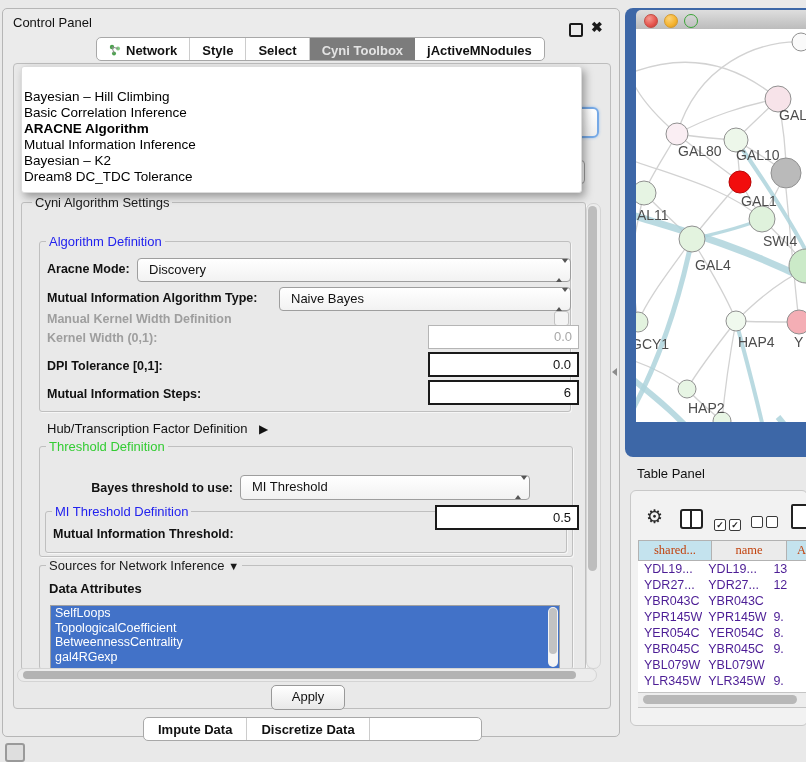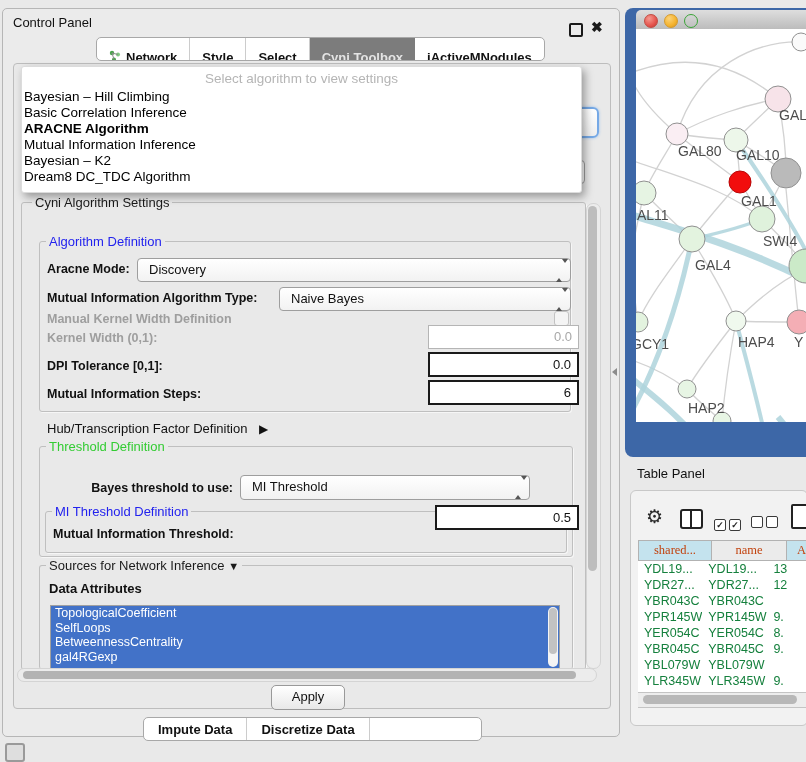--- a/index.html
+++ b/index.html
@@ -9,21 +9,21 @@
   
   #cp{position:absolute;left:2px;top:8px;width:616px;height:727px;background:#ebebeb;
       border:1px solid #b6b6b6;border-radius:5px;}
   #cp-title{position:absolute;left:10px;top:6px;font-size:13px;color:#111;}
   #cp-float{position:absolute;left:566px;top:14px;width:10px;height:10px;border:2px solid #1a1a1a;border-radius:2px;background:#ebebeb;}
   #cp-close{position:absolute;left:588px;top:10px;font-size:14px;font-weight:bold;color:#1a1a1a;}
 
   
   #tabbar{position:absolute;left:93px;top:28px;height:22px;display:flex;align-items:stretch;
           background:#fff;border:1px solid #a8a8a8;border-radius:5px;overflow:hidden;}
-  .tab{display:flex;padding:12px 12px;font-size:13px;font-weight:bold;color:#111;border-right:1px solid #ccc;}
+  .tab{display:flex;align-items:center;padding:12px 12px;font-size:13px;font-weight:bold;color:#111;border-right:1px solid #ccc;}
   .tab:last-child{border-right:none;}
   .tab.sel{background:#7c7c7c;color:#e4e4e4;border-right:none;}
   .tabicon{margin-right:5px;display:inline-flex;}
 
   
   #content{position:absolute;left:10px;top:54px;width:596px;height:644px;background:#e9e9e9;
            border:1px solid #bdbdbd;border-radius:4px;}
 
   
   .group{position:absolute;border:1px solid #bfbfbf;border-radius:3px;box-shadow:1px 1px 0 rgba(255,255,255,.6);}
@@ -99,21 +99,21 @@
   #tp-checked{position:absolute;left:714px;top:514px;}
   #tp-unchecked{position:absolute;left:751px;top:514px;}
   #tp-doc{position:absolute;left:791px;top:504px;width:18px;height:21px;border:2px solid #222;border-radius:2px 6px 2px 2px;background:#fff;}
 
   #tbl-header{position:absolute;left:638px;top:540px;height:21px;display:flex;}
   .th{box-sizing:border-box;border:1px solid #b2b2b2;border-left:none;font-size:12.5px;color:#c2410c;
       display:flex;align-items:center;justify-content:center;background:#ebebeb;font-family:Liberation Serif, serif;}
   .th:first-child{border-left:1px solid #b2b2b2;}
   .th.hl{background:#c4e3ee;}
   #tbl-body{position:absolute;left:638px;top:561px;width:168px;height:131px;background:#fff;overflow:hidden;}
-  .trow{display:flex;height:16px;line-height:16px;font-size:12.5px;color:#15803d;}
+  .trow{display:flex;height:16px;line-height:16px;font-size:12.5px;color:#4c1d95;}
   .td{box-sizing:border-box;padding-left:6px;white-space:nowrap;overflow:hidden;}
   #tbl-hscroll{position:absolute;left:638px;top:692px;width:168px;height:14px;background:#ededed;border-top:1px solid #c4c4c4;border-bottom:1px solid #c4c4c4;}
   #tbl-hthumb{position:absolute;left:5px;top:2px;width:154px;height:9px;background:#b8b8b8;border-radius:5px;}
 
   #bl-icon{position:absolute;left:5px;top:743px;width:16px;height:15px;border:2px solid #9a9a9a;border-radius:3px;background:#dedede;}
 
   svg text{font-family:"Liberation Sans",sans-serif;}
 </style>
 </head>
 <body>
@@ -208,22 +208,22 @@
     <div class="lbl" style="left:50px;top:518px;">Mutual Information Threshold:</div>
     <div class="field strong" style="left:432px;top:496px;width:140px;height:21px;">
       <span class="fv">0.5</span>
     </div>
 
     <div class="group" style="left:36px;top:556px;width:532px;height:103px;border-bottom:none;">
       <span class="gtitle" style="left:6px;"><span>Sources for Network Inference</span> <span style="font-size:11px;">▼</span></span>
     </div>
     <div class="lbl" style="left:38px;top:572px;font-size:13px;margin-left:8px;">Data Attributes</div>
     <div id="attr-list">
+      <div class="attr-item">SelfLoops</div>
       <div class="attr-item">TopologicalCoefficient</div>
-      <div class="attr-item">SelfLoops</div>
       <div class="attr-item">BetweennessCentrality</div>
       <div class="attr-item">gal4RGexp</div>
       <div class="attr-item"></div>
       <div class="sbtrack" style="right:1px;top:1px;width:10px;height:60px;border:none;background:#f4f4f4;">
         <div class="sbthumb" style="left:1px;top:1px;width:8px;height:46px;background:#c2c2c2;"></div>
       </div>
     </div>
 
     <div class="sbtrack" style="left:583px;top:194px;width:13px;height:464px;">
       <div class="sbthumb" style="left:1px;top:2px;width:9px;height:365px;"></div>
@@ -240,27 +240,26 @@
         </div>
       <div class="btab">
           <span>Discretize Data</span>
         </div>
       <div class="btab sel">
           <span>Infer Network</span>
         </div>
     </div>
 
     <div id="dropdown">
-      <div id="dd-prompt">Select algorithm to view settings</div>
       <div class="dd-item" style="top:22px;">Bayesian – Hill Climbing</div>
       <div class="dd-item" style="top:38px;">Basic Correlation Inference</div>
       <div class="dd-item bold" style="top:54px;">ARACNE Algorithm</div>
       <div class="dd-item" style="top:70px;">Mutual Information Inference</div>
       <div class="dd-item" style="top:86px;">Bayesian – K2</div>
-      <div class="dd-item" style="top:102px;">Dream8 DC_TDC Algorithm</div>
+      <div class="dd-item" style="top:102px;">Dream8 DC_TDC Tolerance</div>
     </div>
   </div>
 
   <div id="netwin">
     <div id="net-titlebar">
       <div class="light" style="left:8px;background:radial-gradient(circle at 35% 30%,#f59a90,#e5544d 60%,#b93a34);border:1px solid #c24b42;"></div>
       <div class="light" style="left:28px;background:radial-gradient(circle at 35% 30%,#fbd27a,#f5b32e 60%,#d0922a);border:1px solid #d59a2b;"></div>
       <div class="light" style="left:48px;background:radial-gradient(circle at 35% 30%,#9ae08c,#3ec43a 60%,#2f9e2c;);border:1px solid #3aa437;"></div>
     </div>
     <div id="net-canvas">

